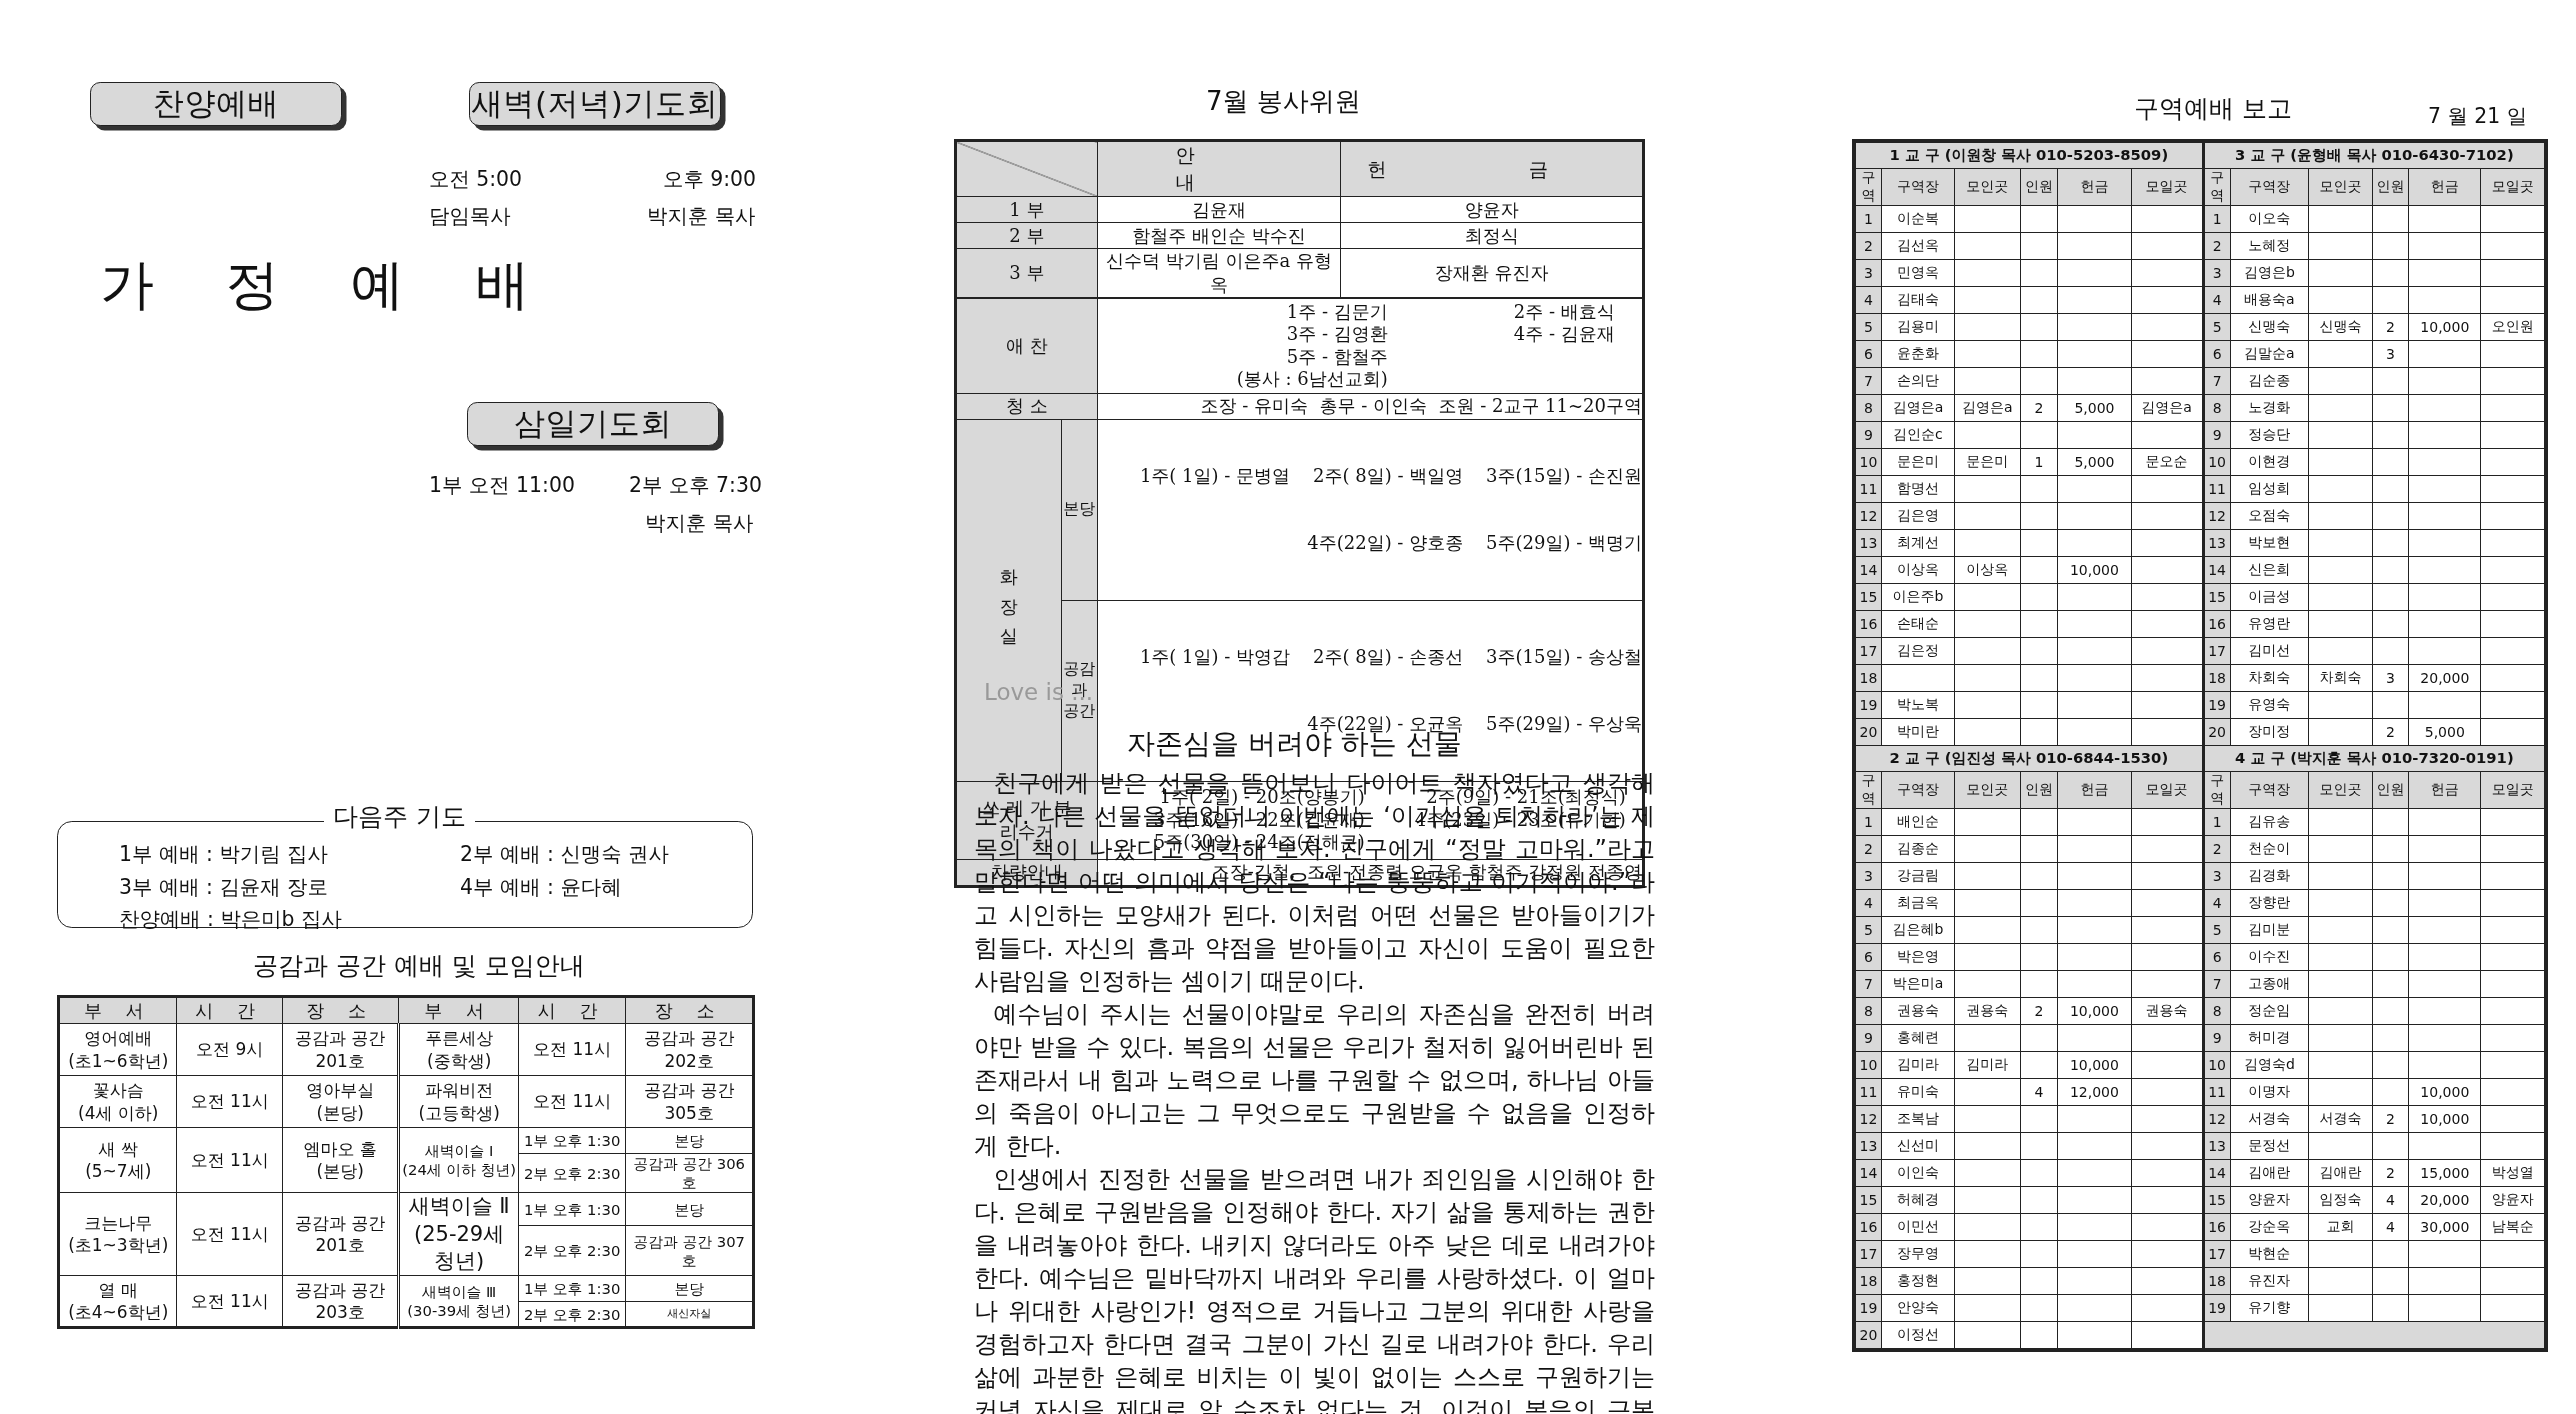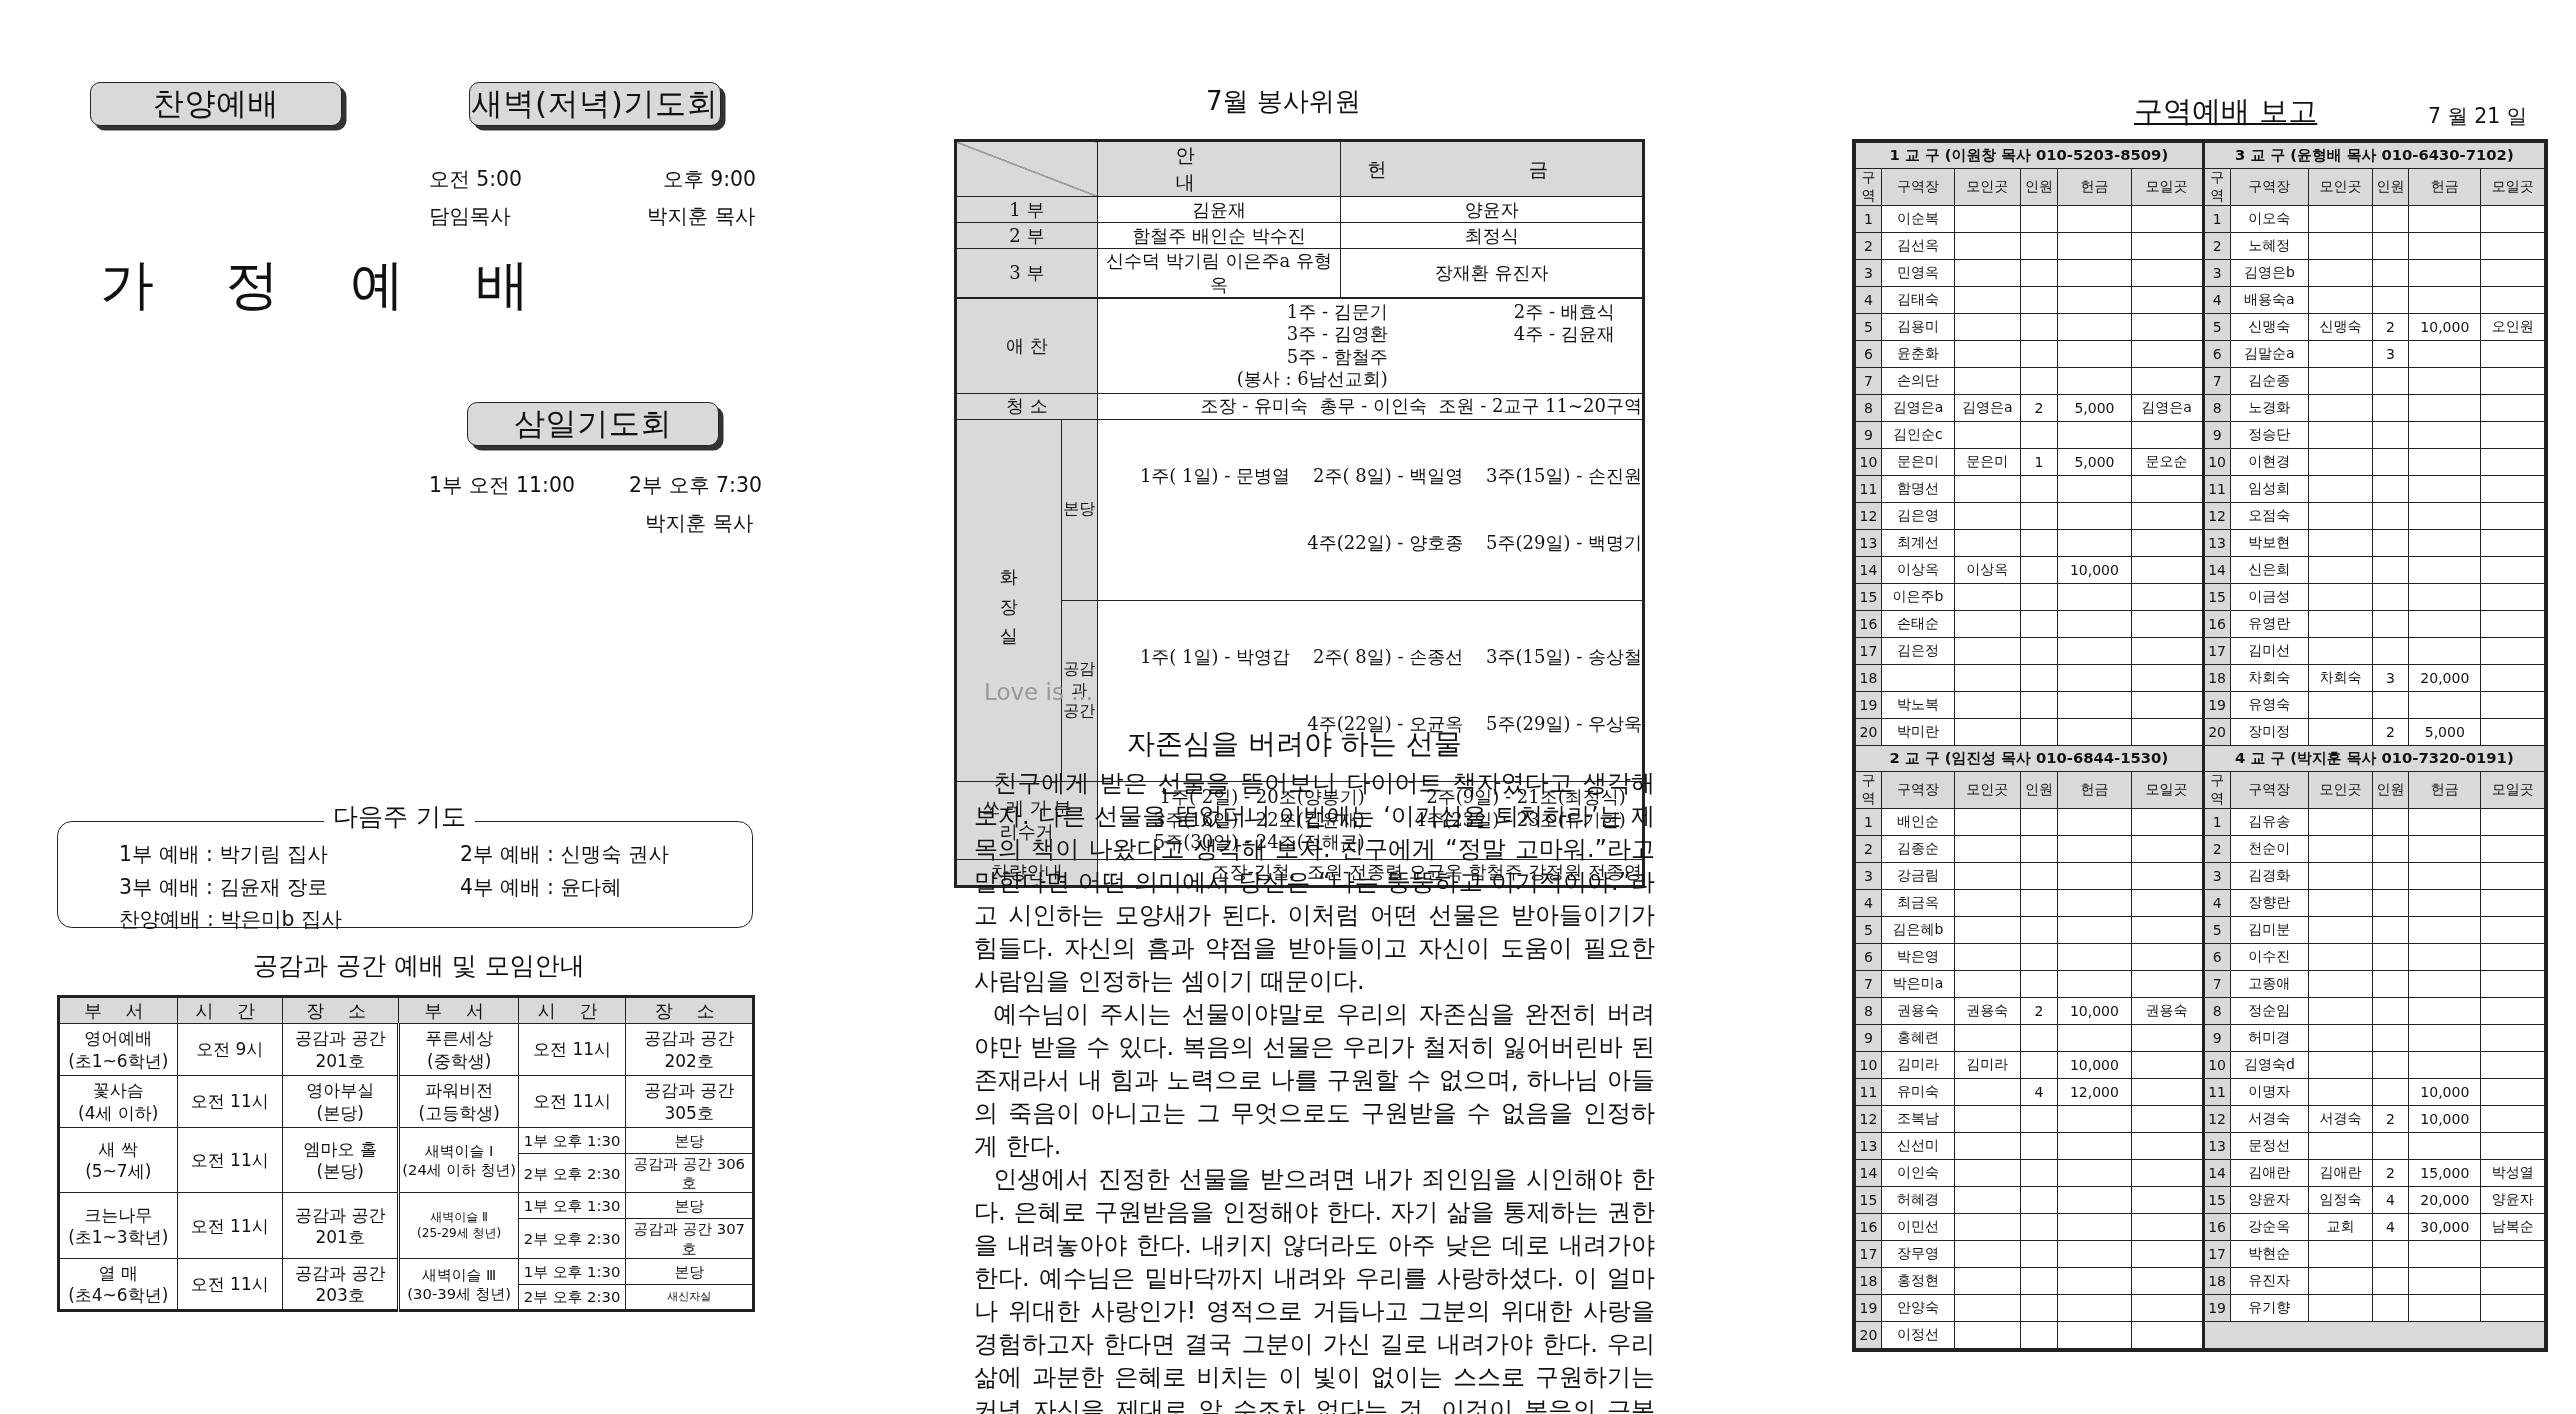--- a/index.html
+++ b/index.html
@@ -158,21 +158,21 @@
   <tr style="height:26px">
     <td rowspan="2">
           <div>크는나무</div>
           <div>(초1~3학년)</div>
         </td>
     <td rowspan="2">오전 11시</td>
     <td rowspan="2" class="sep">
           <div>공감과 공간</div>
           <div>201호</div>
         </td>
-    <td rowspan="2" style="font-size:12px">
+    <td rowspan="2" style="font-size:21px">
           <div>새벽이슬 Ⅱ</div>
           <div>(25-29세 청년)</div>
         </td>
     <td style="font-size:14.8px">1부 오후 1:30</td>
     <td style="font-size:14.8px">본당</td>
   </tr>
   <tr style="height:26px">
     <td style="font-size:14.8px">2부 오후 2:30</td>
     <td style="font-size:14.8px">공감과 공간 307호</td>
   </tr>
@@ -284,21 +284,21 @@
 
 <div class="txt" style="left:984px;top:679px;font-size:23px;color:#999;">Love is ...</div>
 <div class="txt" style="left:1127px;top:725px;font-size:28px;">자존심을 버려야 하는 선물</div>
 <div class="article">
   <p>친구에게 받은 선물을 뜯어보니 다이어트 책자였다고 생각해보자. 다른 선물을 뜯었더니 이번에는 ‘이기심을 퇴치하라’는 제목의 책이 나왔다고 생각해 보자. 친구에게 “정말 고마워.”라고 말한다면 어떤 의미에서 당신은 “나는 뚱뚱하고 이기적이야.”라고 시인하는 모양새가 된다. 이처럼 어떤 선물은 받아들이기가 힘들다. 자신의 흠과 약점을 받아들이고 자신이 도움이 필요한 사람임을 인정하는 셈이기 때문이다.</p>
   <p>예수님이 주시는 선물이야말로 우리의 자존심을 완전히 버려야만 받을 수 있다. 복음의 선물은 우리가 철저히 잃어버린바 된 존재라서 내 힘과 노력으로 나를 구원할 수 없으며, 하나님 아들의 죽음이 아니고는 그 무엇으로도 구원받을 수 없음을 인정하게 한다.</p>
   <p>인생에서 진정한 선물을 받으려면 내가 죄인임을 시인해야 한다. 은혜로 구원받음을 인정해야 한다. 자기 삶을 통제하는 권한을 내려놓아야 한다. 내키지 않더라도 아주 낮은 데로 내려가야 한다. 예수님은 밑바닥까지 내려와 우리를 사랑하셨다. 이 얼마나 위대한 사랑인가! 영적으로 거듭나고 그분의 위대한 사랑을 경험하고자 한다면 결국 그분이 가신 길로 내려가야 한다. 우리 삶에 과분한 은혜로 비치는 이 빛이 없이는 스스로 구원하기는커녕 자신을 제대로 알 수조차 없다는 것, 이것이 복음의 근본 진리다.</p>
   <div style="text-align:right">출처 : 팀 켈러 목사, [팀 켈러의 예수, 예수]</div>
 </div>
 
-<div class="txt" style="left:2134px;top:92px;font-size:29px;text-decoration:underline;">구역예배 보고</div>
+<div class="txt" style="left:2134px;top:92px;font-size:25px;">구역예배 보고</div>
 <div class="txt" style="left:2428px;top:102px;font-size:20.4px;">7 월 21 일</div>
 
 <div class="dist-wrap">
   <table class="dist" id="dist-table">
     <colgroup>
       <col style="width:24px">
         <col style="width:68px">
         <col style="width:61px">
         <col style="width:35px">
         <col style="width:68px">

